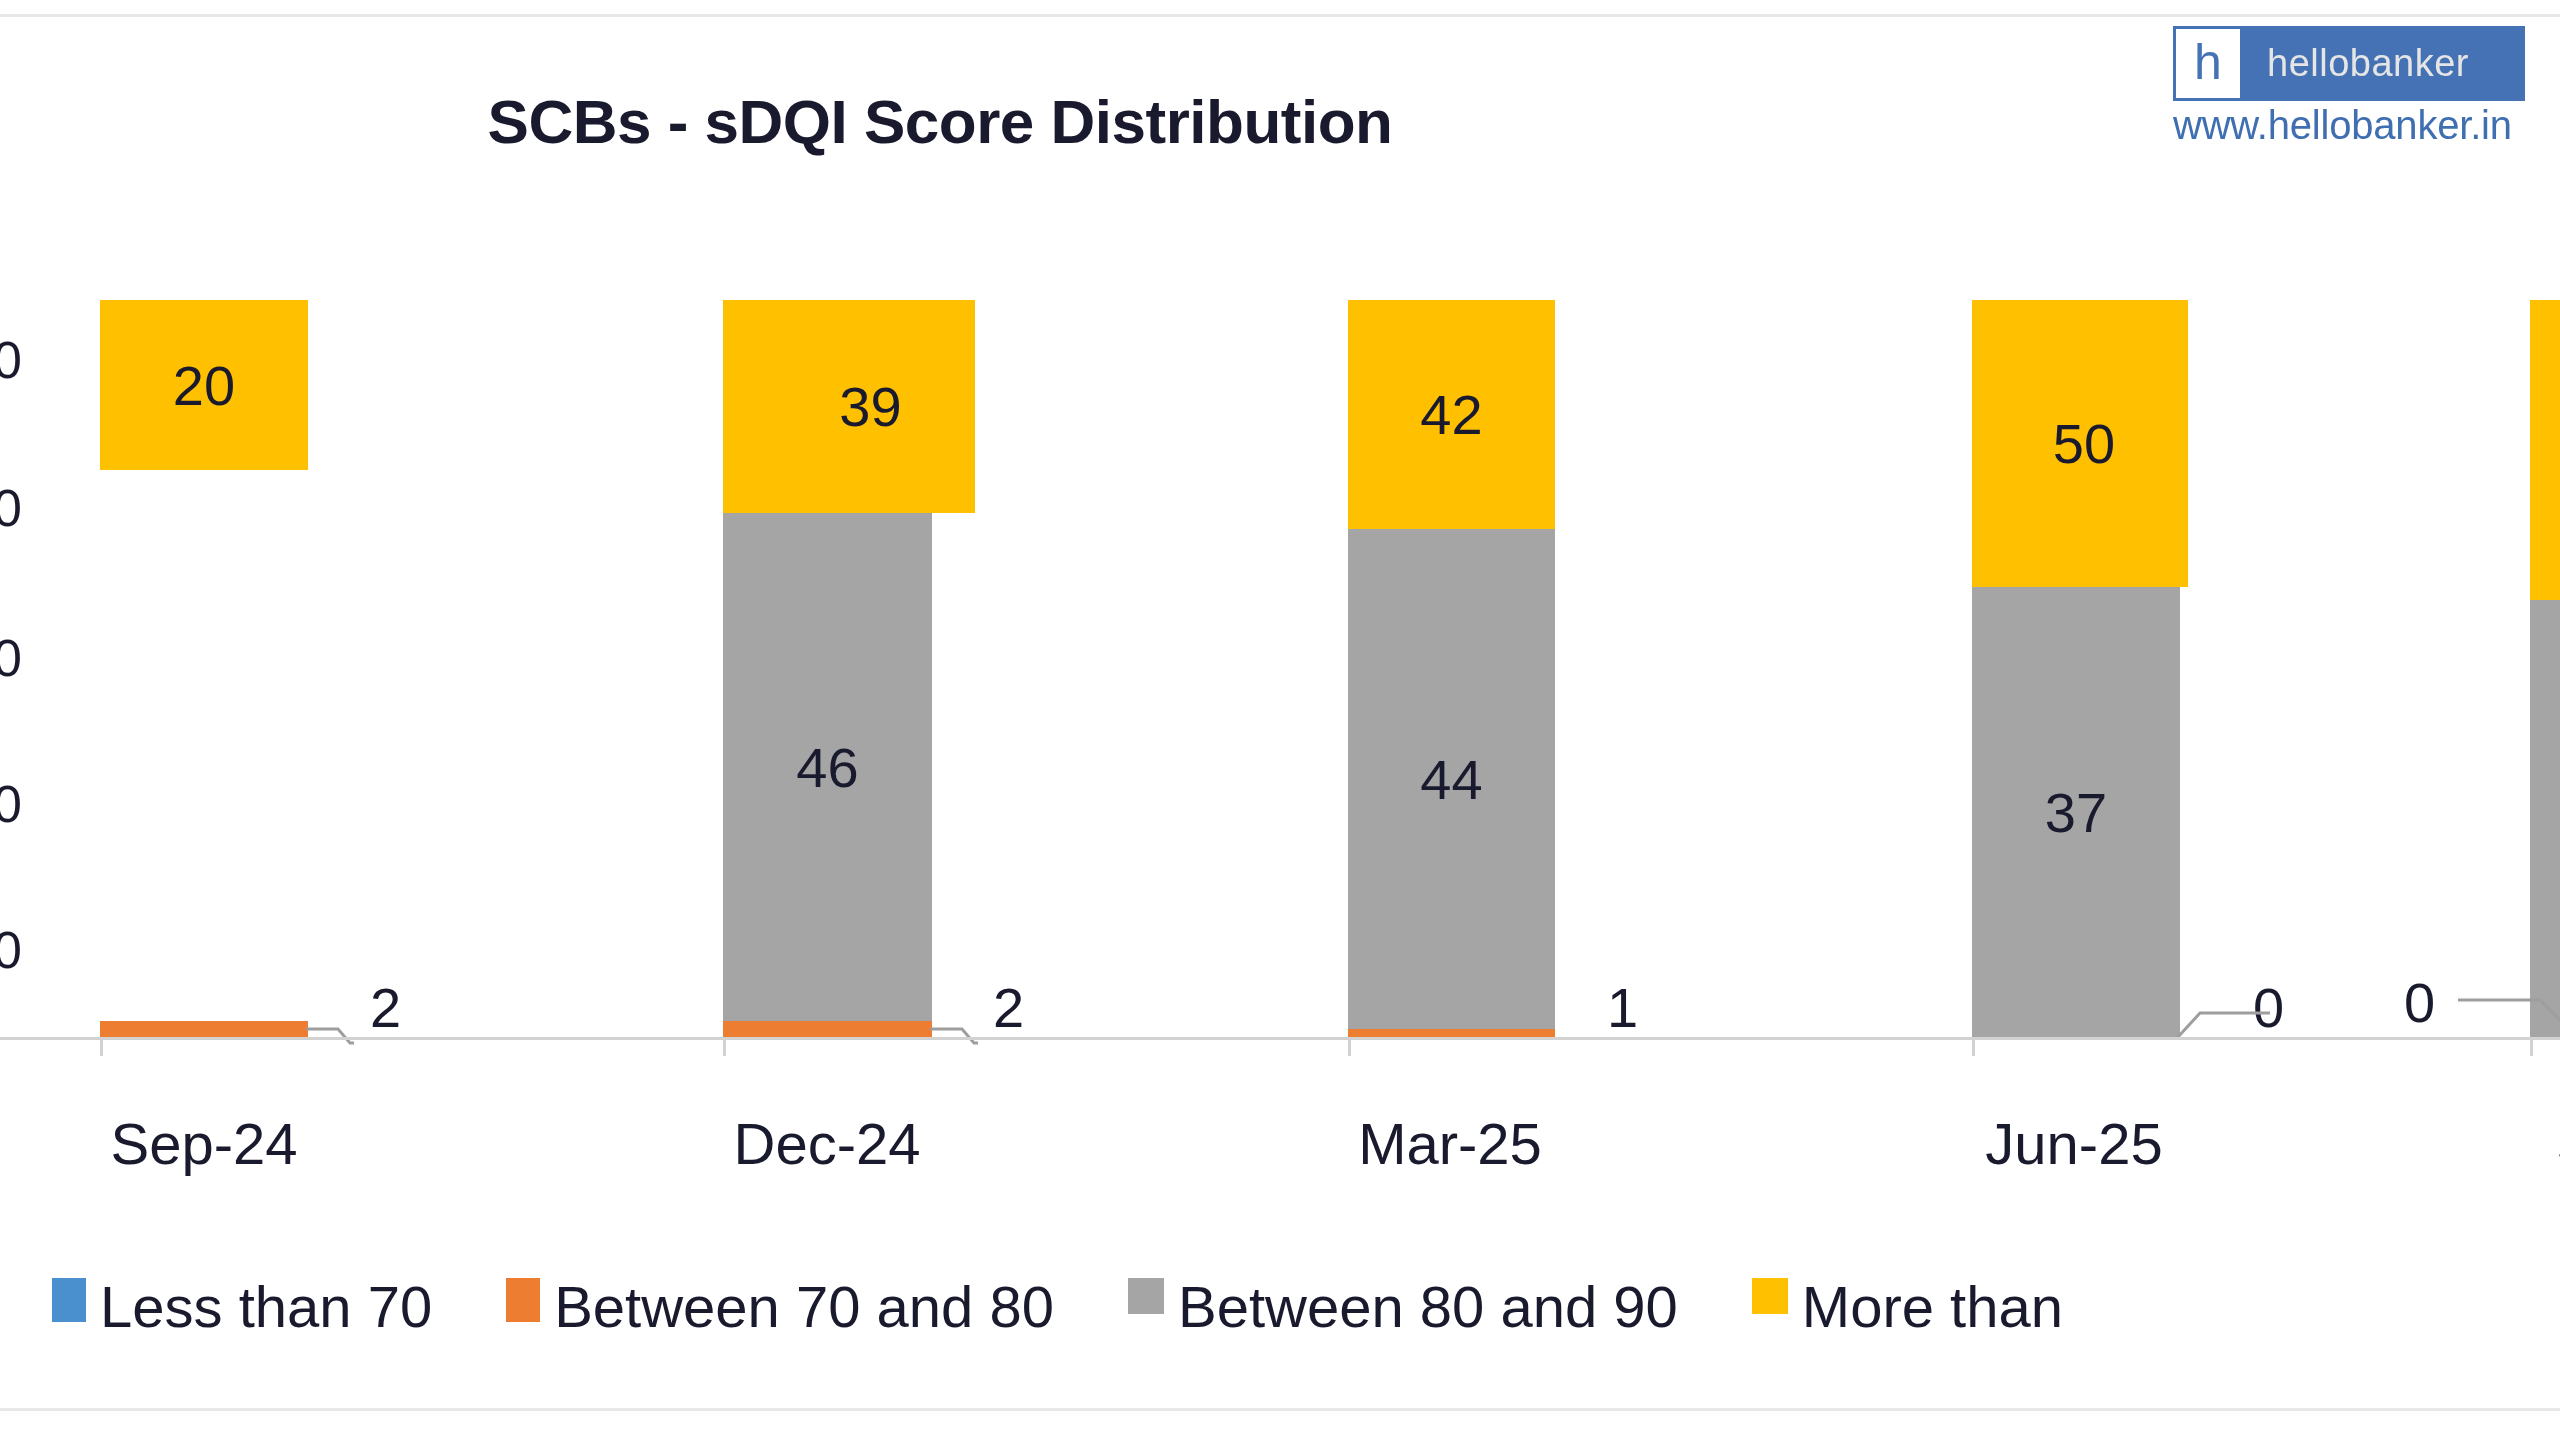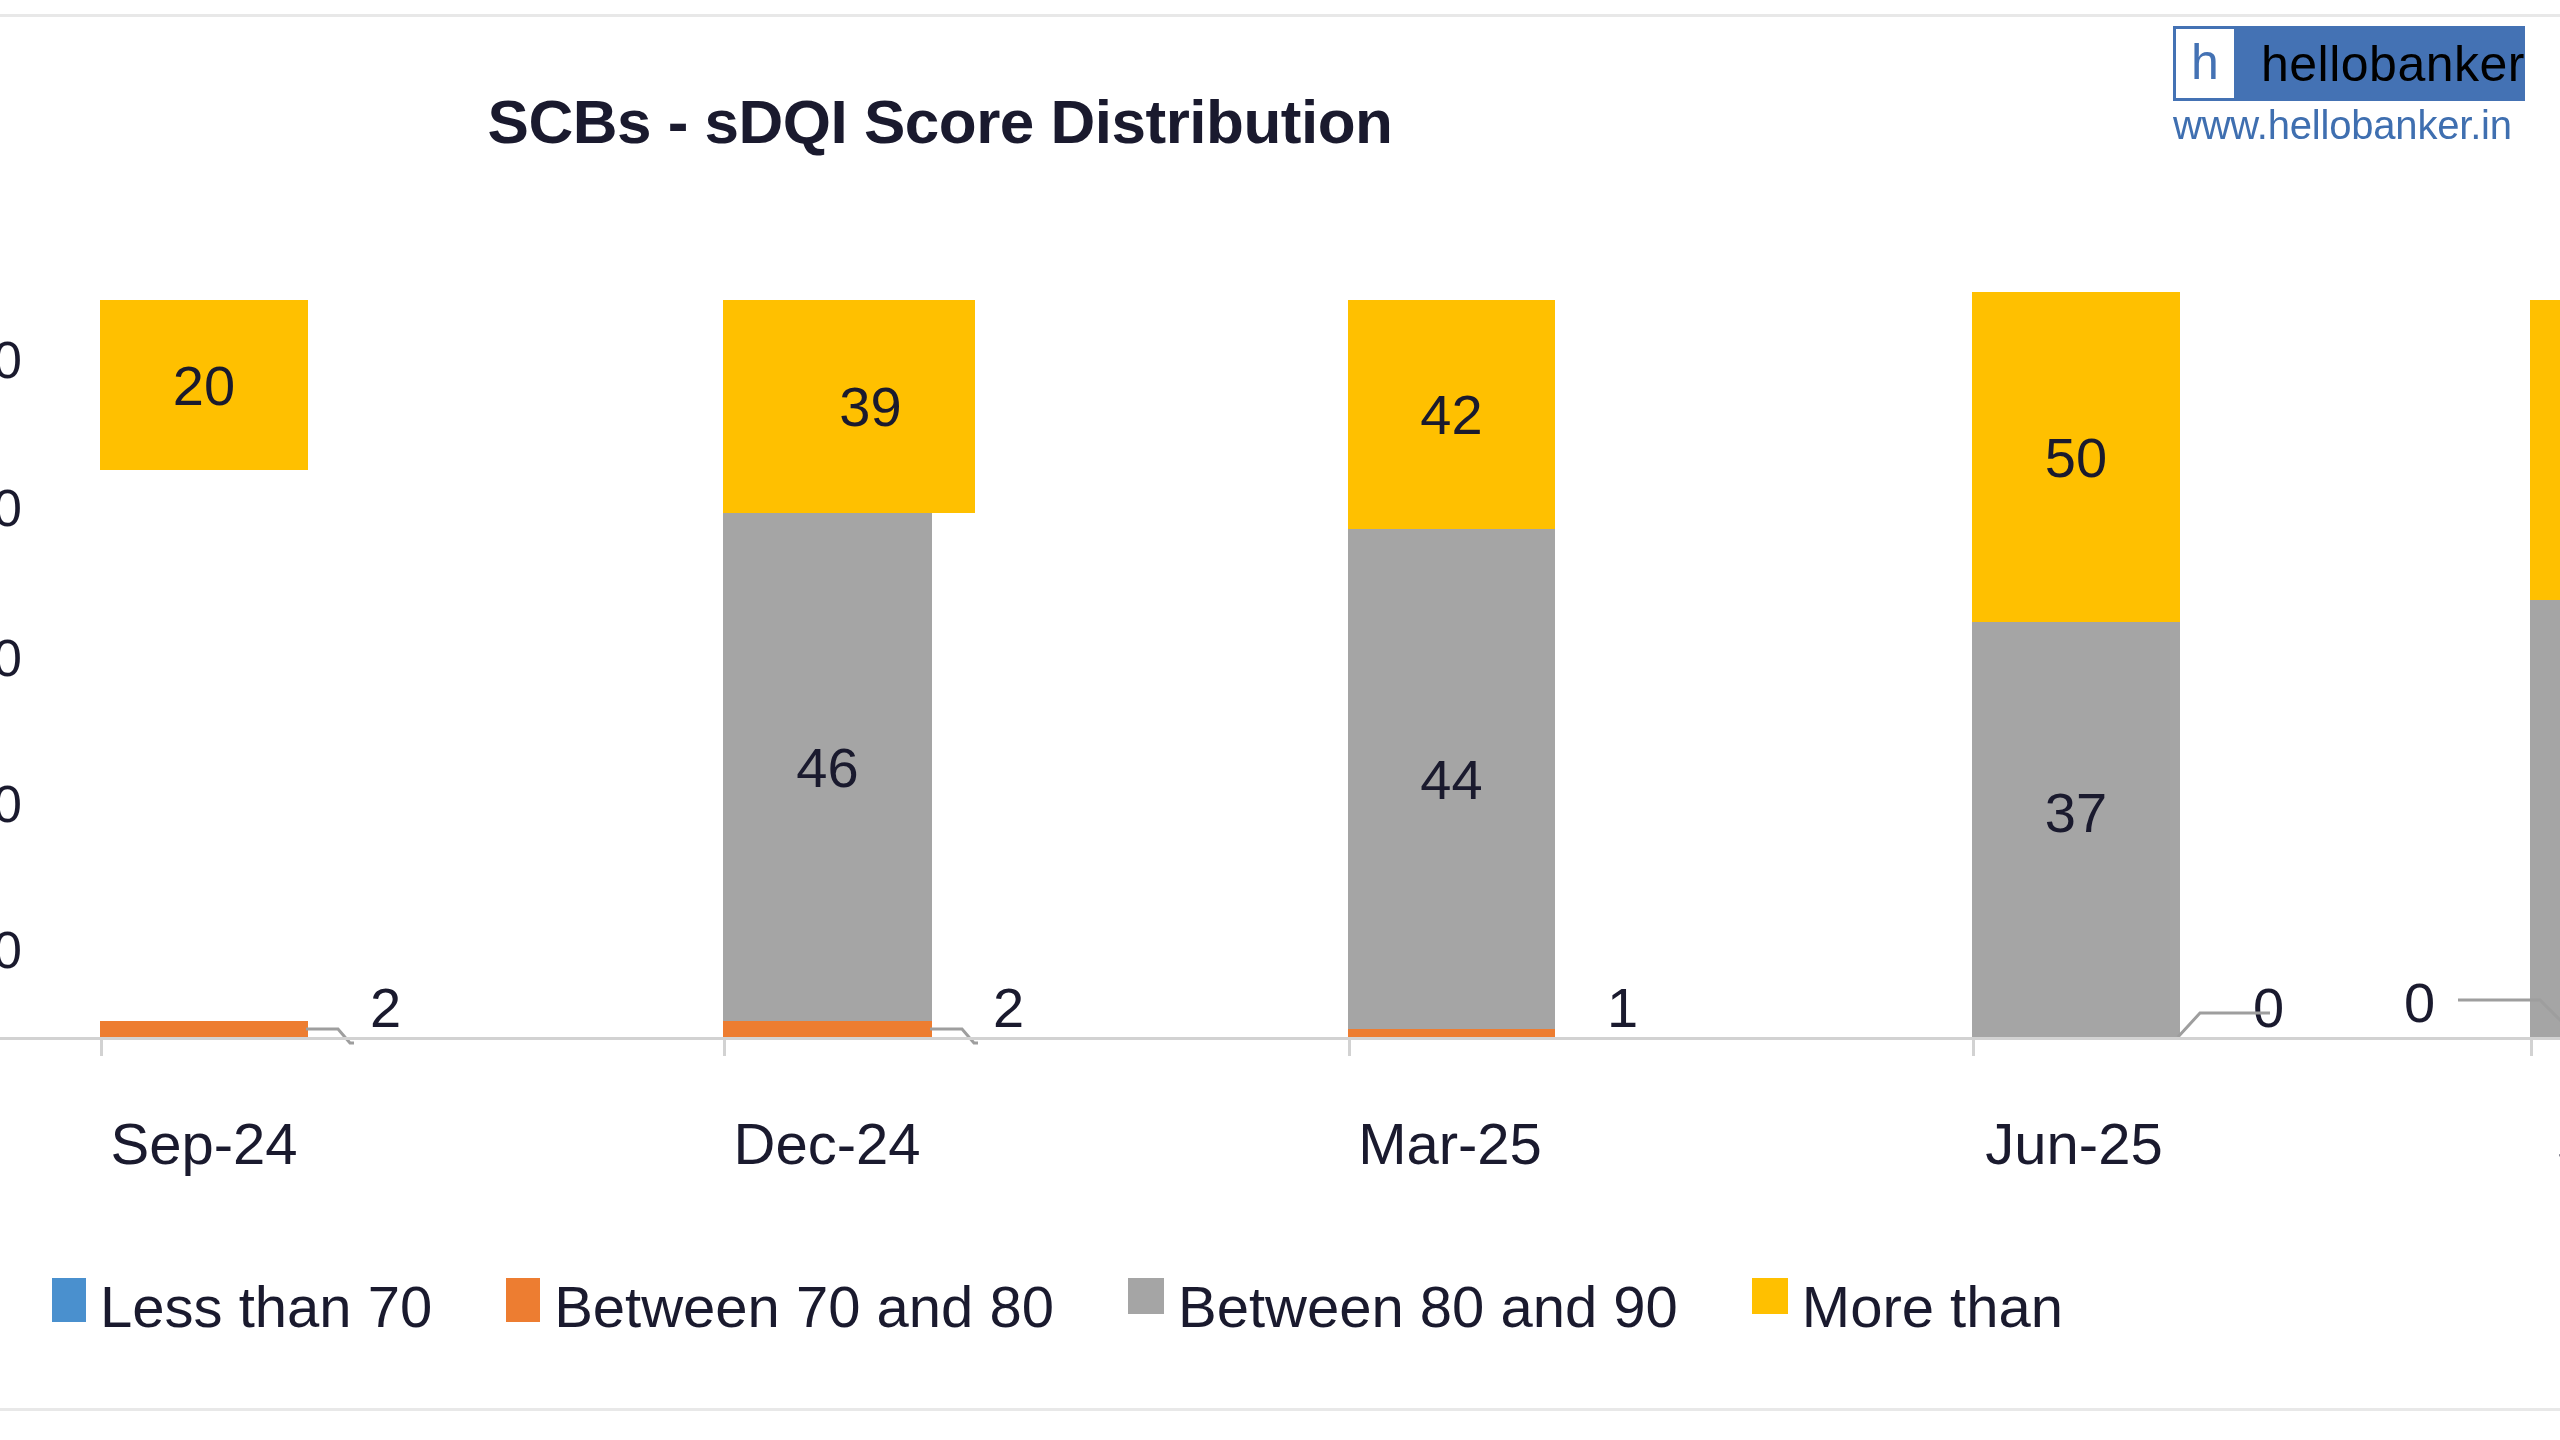--- a/index.html
+++ b/index.html
@@ -60,22 +60,22 @@
     line-height: 1;
     font-family: "Liberation Sans", sans-serif;
     font-weight: 300;
     padding-bottom: 4px;
   }
   .logo-word {
     flex: 1;
     display: flex;
     align-items: center;
     padding-left: 24px;
-    color: #000000;
-    font-size: 50px;
+    color: #e5e5e5;
+    font-size: 38px;
     letter-spacing: 0.5px;
     font-family: "Liberation Sans", sans-serif;
     font-weight: 400;
     text-align: right;
   }
   .logo-url {
     margin-top: 2px;
     color: #3f6fb0;
     font-size: 40px;
     letter-spacing: -0.2px;
@@ -258,21 +258,21 @@
         </div>
         <div class="seg seg-yellow" style="top: 300px; height: 229px;">
           <span>42</span>
         </div>
       </div>
       <div class="callout-label" style="left: 1607px; top: 975px;">1</div>
       <div style="position: absolute; left: 1972px; top: 0px; width: 208px; height: 1440px;">
         <div class="seg seg-gray" style="top: 587px; height: 450px; align-items: center;">
           <span>37</span>
         </div>
-        <div class="seg seg-yellow" style="top: 292px; height: 330px;">
+        <div class="seg seg-yellow" style="top: 300px; height: 287px; padding-left: 8px;">
           <span>50</span>
         </div>
       </div>
       <div class="callout-label" style="left: 2253px; top: 975px;">0</div>
       <svg class="leader" viewBox="0 0 140 80" width="140" height="80" style="left: 2174px; top: 965px;">
         <path d="M 4 72 L 26 48 L 96 48" stroke="#9e9e9e" stroke-width="3" fill="none"></path>
       </svg>
       <div style="position: absolute; left: 2530px; top: 0px; width: 208px; height: 1440px;">
         <div class="seg seg-gray" style="top: 600px; height: 437px;"></div>
         <div class="seg seg-yellow" style="top: 300px; height: 300px;"></div>

